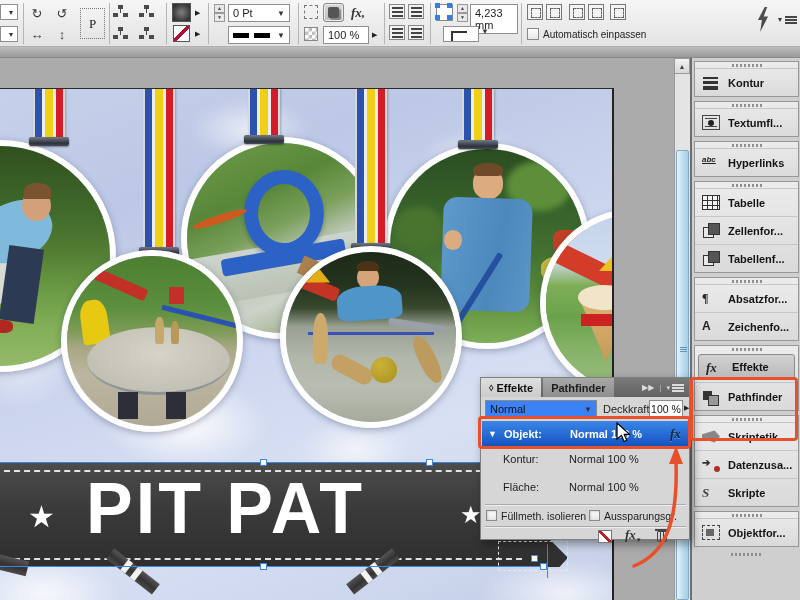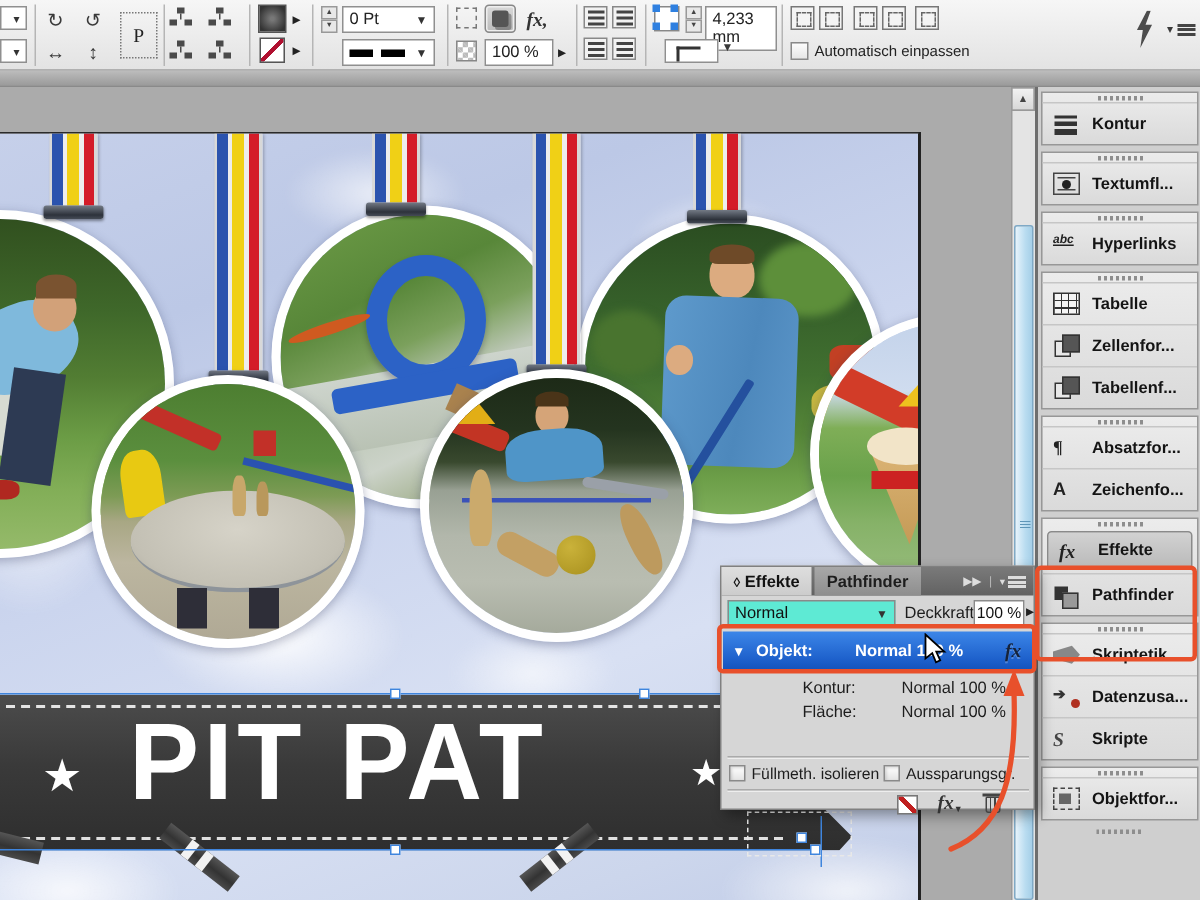--- a/index.html
+++ b/index.html
@@ -81,22 +81,22 @@
   .handle { position:absolute; width:7px; height:7px; background:#fff; border:1px solid #3f85dd; z-index:5; }
   .fork-dash { position:absolute; left:498px; top:452px; width:70px; height:30px; border:1px dashed #e8e8e8; z-index:4; }
 
   
   .fxpanel { position:absolute; left:480px; top:377px; width:210px; height:163px; z-index:20; box-shadow:3px 4px 9px rgba(0,0,0,.4); font-size:11px; background:#d6d6d6; border:1px solid #808080; }
   .fxp-head { position:absolute; left:0; top:0; width:100%; height:19px; background:linear-gradient(#7a7a7a,#626262); display:flex; }
   .fxp-tab { height:19px; padding:0 8px; display:flex; align-items:center; gap:3px; font-weight:bold; font-size:11px; }
   .fxp-tab.active { background:linear-gradient(#dedede,#cccccc); color:#111; }
   .fxp-tab.inactive { background:linear-gradient(#a8a8a8,#8e8e8e); color:#1d1d1d; margin-left:2px; }
   .fxp-hicons { margin-left:auto; display:flex; align-items:center; gap:5px; padding-right:5px; color:#ddd; font-size:8px; }
-  .fxp-row { position:absolute; left:0; width:100%; display:flex; align-items:center; color:#1d1d1d;margin-left:32px; }
-  .fxp-select { position:absolute; left:4px; top:22px; width:112px; height:18px; background:#5eead4; border:1px solid #8a8a8a; display:flex; align-items:center; padding:0 4px; font-size:11px; color:#111; }
+  .fxp-row { position:absolute; left:0; width:100%; display:flex; align-items:center; color:#1d1d1d; }
+  .fxp-select { position:absolute; left:4px; top:22px; width:112px; height:18px; background:#3b82f6; border:1px solid #8a8a8a; display:flex; align-items:center; padding:0 4px; font-size:11px; color:#111; }
   .objrow { position:absolute; left:1px; top:43px; width:207px; height:26px; background:linear-gradient(#3c86e8,#1a5cc8 80%,#1452ba); color:#fff; font-weight:bold; display:flex; align-items:center; }
   .rowlbl { position:absolute; left:22px; font-size:11px; }
   .rowval { position:absolute; left:88px; font-size:11px; }
   .fxp-div { position:absolute; left:4px; width:201px; height:1px; background:#aaa; box-shadow:0 1px 0 #eee; }
   .cbx { position:absolute; width:11px; height:11px; border:1px solid #8a8a8a; background:linear-gradient(#fff,#e4e4e4); box-shadow:inset 1px 1px 2px rgba(0,0,0,.15); }
   .slashbox { position:absolute; width:14px; height:13px; border:1px solid #777; background:linear-gradient(45deg,#fff 40%,#c02020 40%,#c02020 60%,#fff 60%); }
   .trash { position:absolute; width:10px; height:11px; border:1px solid #444; border-radius:1px 1px 2px 2px; background:repeating-linear-gradient(90deg,transparent 0 2px,#444 2px 3px); }
   .trash::before { content:""; position:absolute; left:-3px; top:-3px; width:14px; height:2px; background:#444; }
 
   .o-rect { position:absolute; border:3px solid #e8502b; border-radius:4px; z-index:30; }
@@ -389,21 +389,21 @@
     <div class="objrow">
       <span style="position:absolute;left:6px;font-size:9px">▼</span>
       <span class="rowlbl">Objekt:</span>
       <span class="rowval" style="font-weight:bold">Normal 100 %</span>
       <span style="position:absolute;left:188px;font-family:'Liberation Serif',serif;font-style:italic;font-size:13px;color:#16233a;text-shadow:0 1px 0 rgba(255,255,255,.25)">fx</span>
     </div>
     <div class="fxp-row" style="top:72px;height:17px">
       <span class="rowlbl">Kontur:</span>
       <span class="rowval">Normal 100 %</span>
     </div>
-    <div class="fxp-row" style="top:88px;height:17px">
+    <div class="fxp-row" style="top:100px;height:17px">
       <span class="rowlbl">Fläche:</span>
       <span class="rowval">Normal 100 %</span>
     </div>
     <div class="fxp-div" style="top:126px"></div>
     <div class="cbx" style="left:5px;top:132px"></div>
     <div style="position:absolute;left:20px;top:132px;font-size:10.5px;color:#1d1d1d">Füllmeth. isolieren</div>
     <div class="cbx" style="left:108px;top:132px"></div>
     <div style="position:absolute;left:123px;top:132px;font-size:10.5px;color:#1d1d1d">Aussparungsgr.</div>
     <div class="fxp-div" style="top:148px"></div>
     <div class="slashbox" style="left:117px;top:152px"></div>

